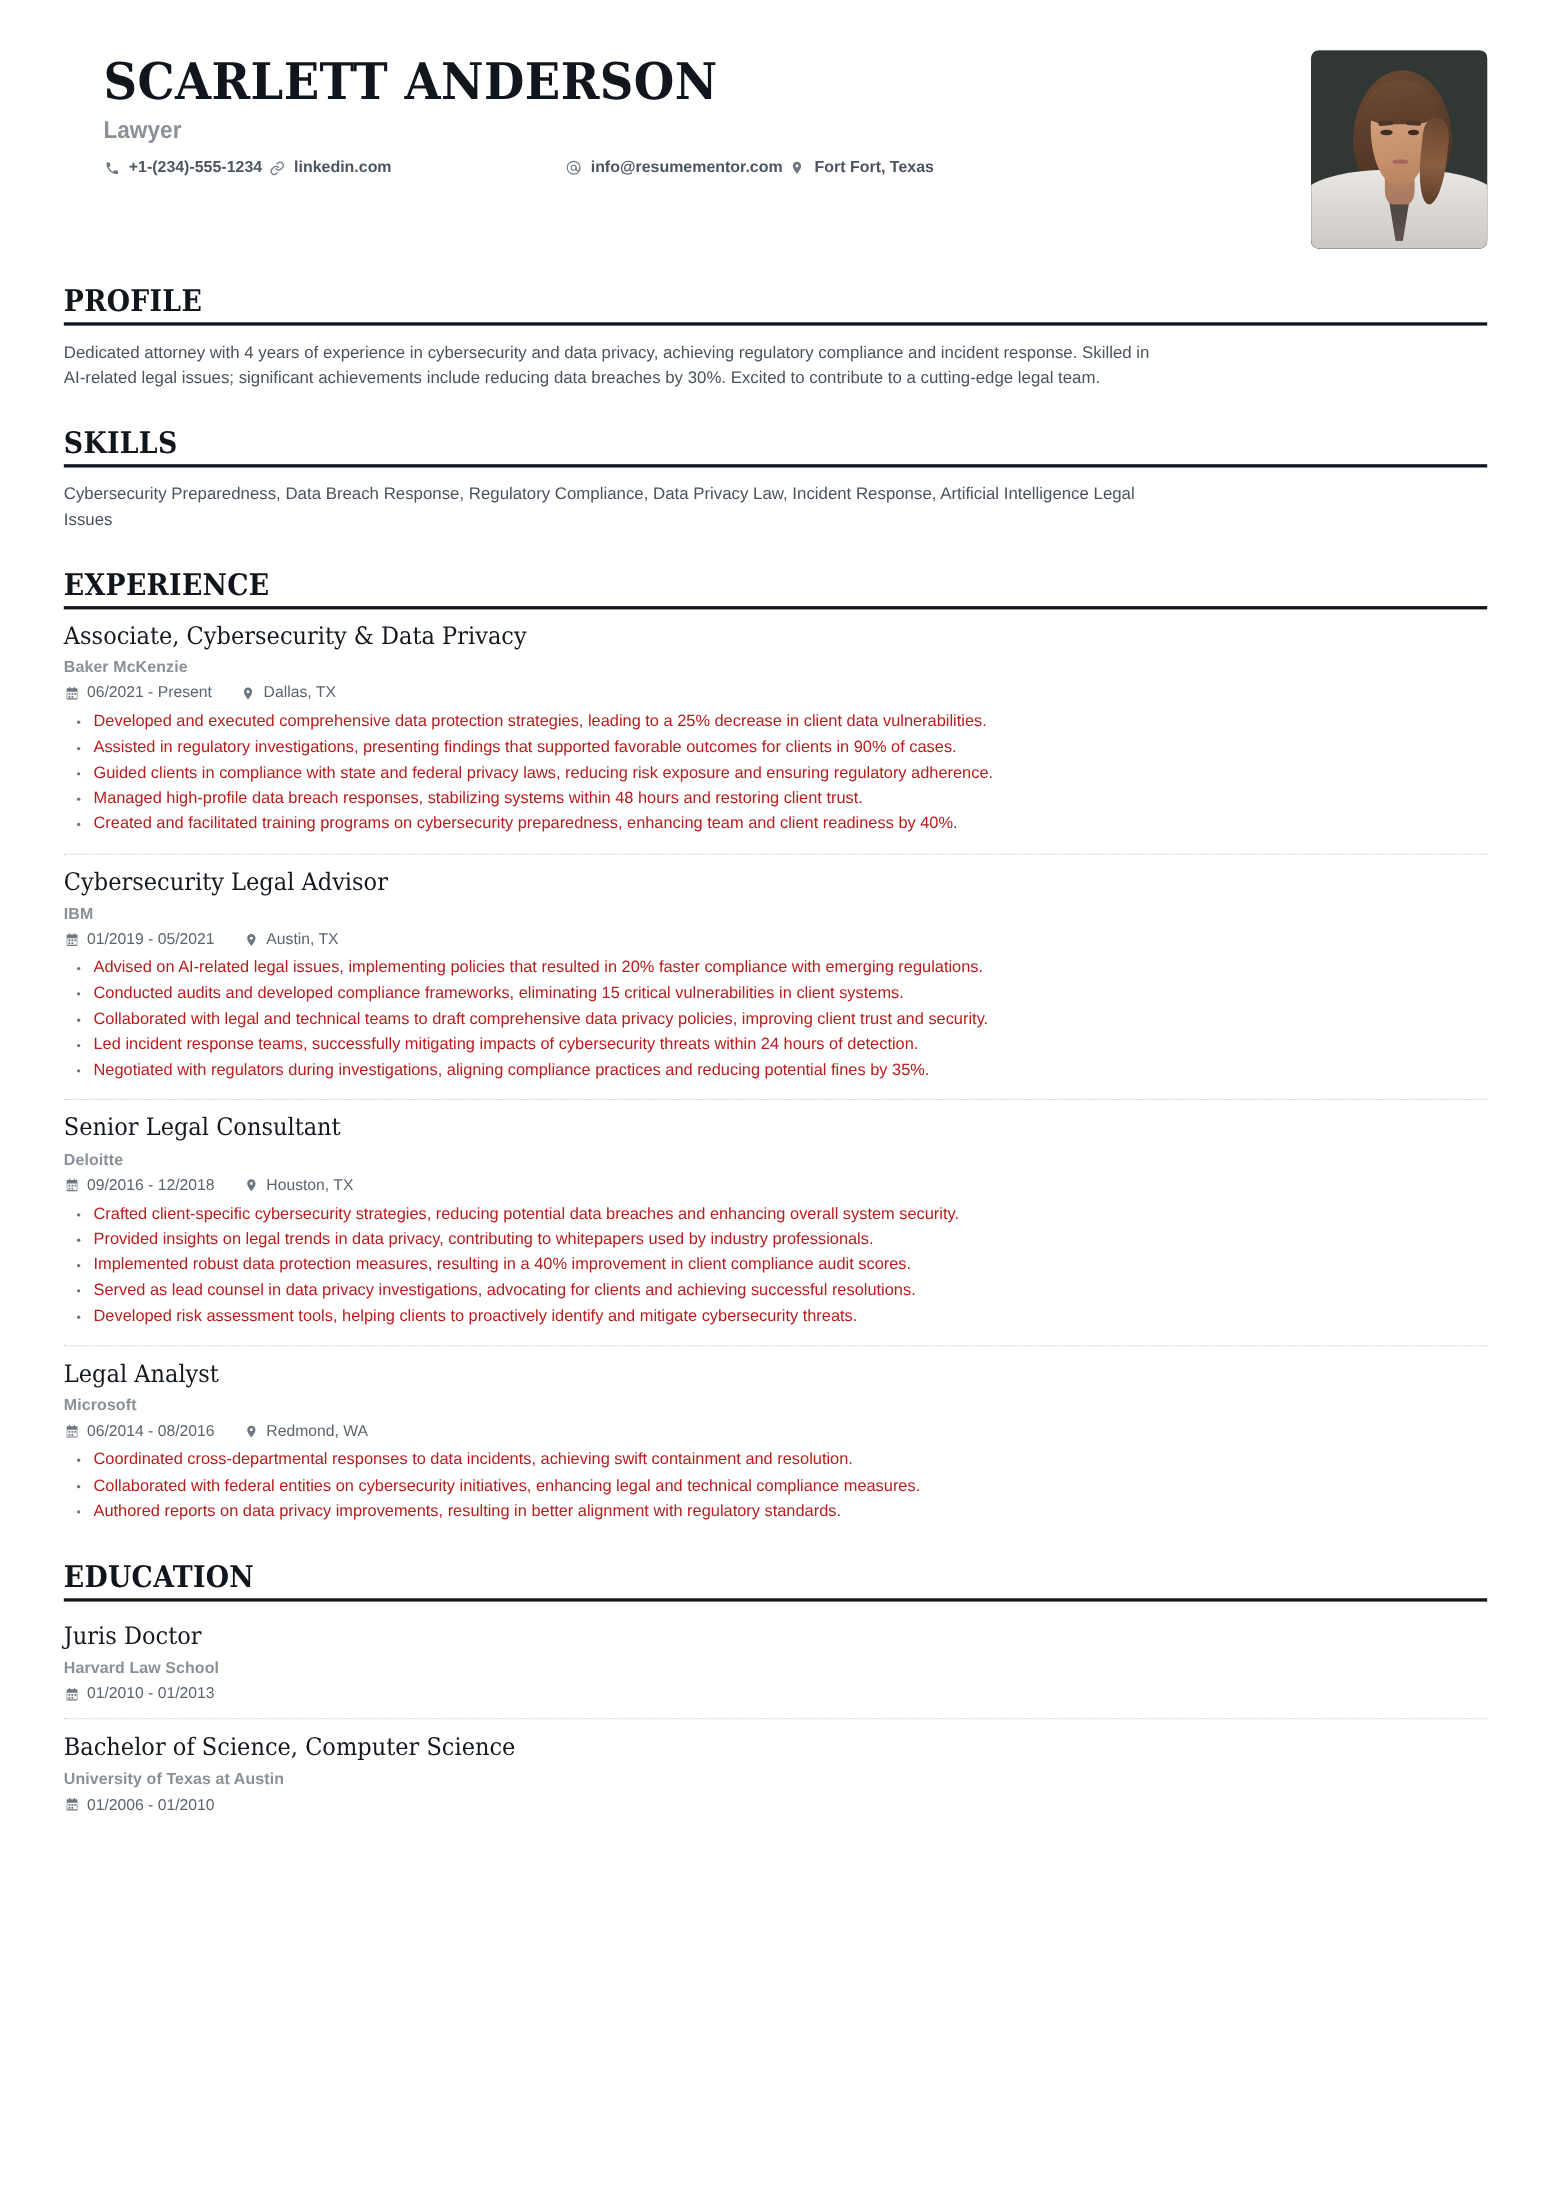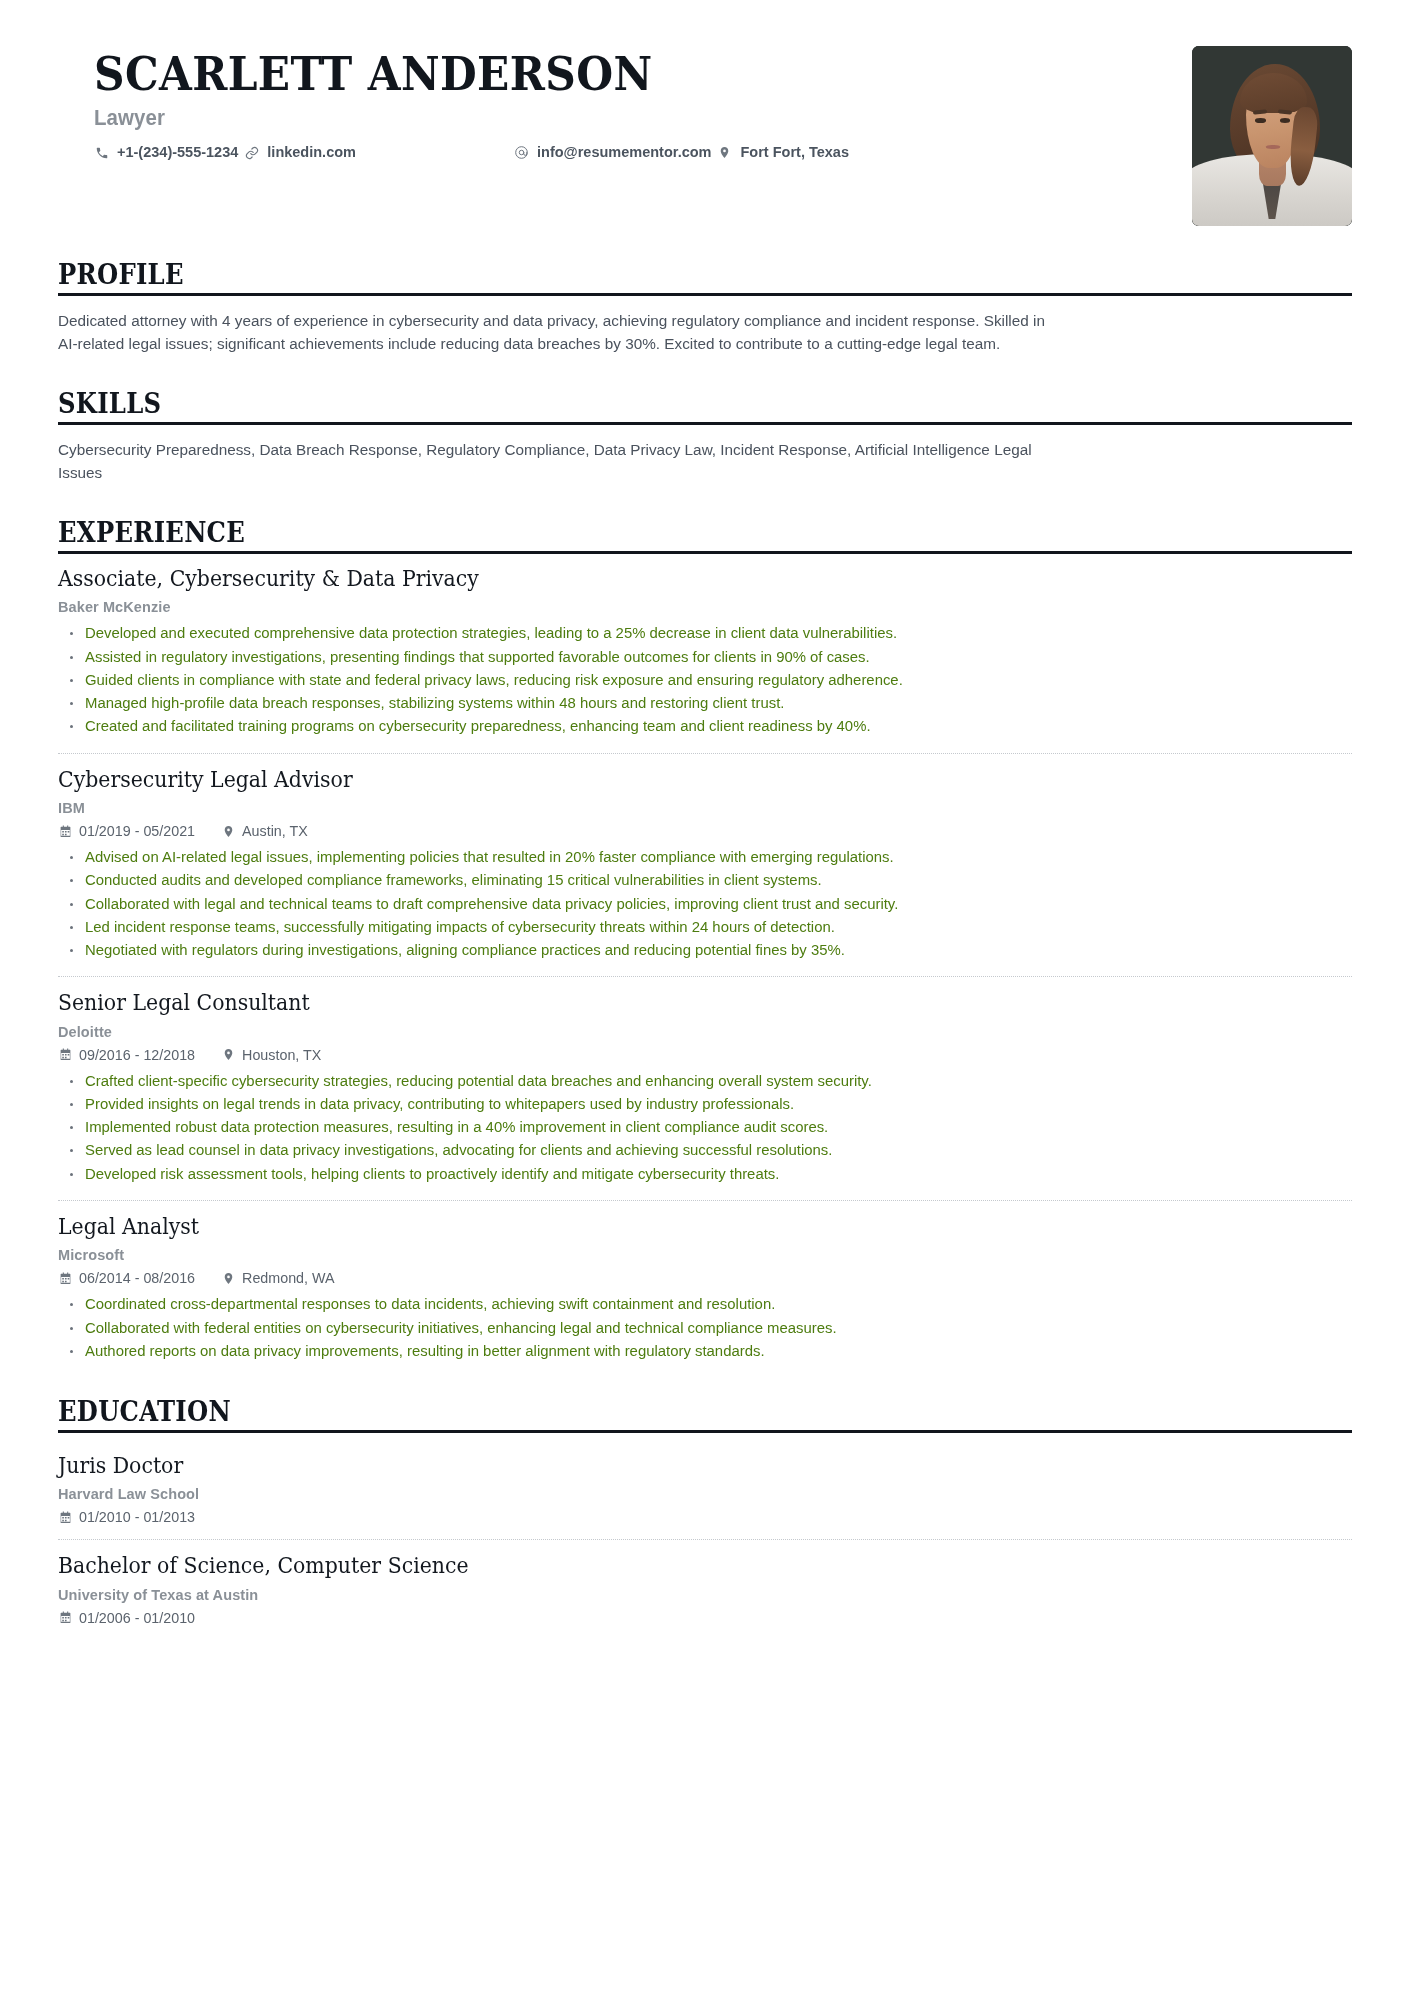--- a/index.html
+++ b/index.html
@@ -225,21 +225,21 @@
     color: #6e767f;
   }
   .meta-item .ico svg { display: block; }
 
   .bullets { list-style: none; margin-top: 7px; }
   .bullets li {
     position: relative;
     padding-left: 27px;
     font-size: 14.9px;
     line-height: 1.56;
-    color: #4d7c0f;
+    color: #b91c1c;
   }
   .bullets li::before {
     content: "";
     position: absolute;
     left: 12px;
     top: 10px;
     width: 3px; height: 3px;
     border-radius: 50%;
     background: #6b727b;
   }
@@ -372,20 +372,38 @@
     <p class="body-text">Cybersecurity Preparedness, Data Breach Response, Regulatory Compliance, Data Privacy Law, Incident Response, Artificial Intelligence Legal Issues</p>
   </div>
 
   <div class="section">
     <div class="section-heading">EXPERIENCE</div>
     <div class="section-rule"></div>
     <div id="experience-list">
         <div class="entry">
           <div class="entry-title">Associate, Cybersecurity &amp; Data Privacy</div>
           <div class="entry-org">Baker McKenzie</div>
+          <div class="entry-meta">
+            <div class="meta-item">
+              <span class="ico">
+                <svg width="13" height="13" viewBox="0 0 24 24" fill="currentColor">
+                  <path d="M7 1h2v2h6V1h2v2h3a1 1 0 0 1 1 1v17a1 1 0 0 1-1 1H4a1 1 0 0 1-1-1V4a1 1 0 0 1 1-1h3V1zm13 8H4v11h16V9zM6 11h3v3H6v-3zm5 0h3v3h-3v-3zm5 0h3v3h-3v-3zM6 16h3v3H6v-3zm5 0h3v3h-3v-3z"></path>
+                </svg>
+              </span>
+              <span>06/2021 - Present</span>
+            </div>
+            <div class="meta-item">
+              <span class="ico">
+                <svg width="13" height="13" viewBox="0 0 24 24" fill="currentColor">
+                  <path d="M12 2C8.1 2 5 5.1 5 9c0 5.2 7 13 7 13s7-7.8 7-13c0-3.9-3.1-7-7-7zm0 9.5A2.5 2.5 0 1 1 12 6.5a2.5 2.5 0 0 1 0 5z"></path>
+                </svg>
+              </span>
+              <span>Dallas, TX</span>
+            </div>
+          </div>
           <ul class="bullets">
             <li>Developed and executed comprehensive data protection strategies, leading to a 25% decrease in client data vulnerabilities.</li>
             <li>Assisted in regulatory investigations, presenting findings that supported favorable outcomes for clients in 90% of cases.</li>
             <li>Guided clients in compliance with state and federal privacy laws, reducing risk exposure and ensuring regulatory adherence.</li>
             <li>Managed high-profile data breach responses, stabilizing systems within 48 hours and restoring client trust.</li>
             <li>Created and facilitated training programs on cybersecurity preparedness, enhancing team and client readiness by 40%.</li>
           </ul>
         </div>
         <div class="entry">
           <div class="entry-title">Cybersecurity Legal Advisor</div>

